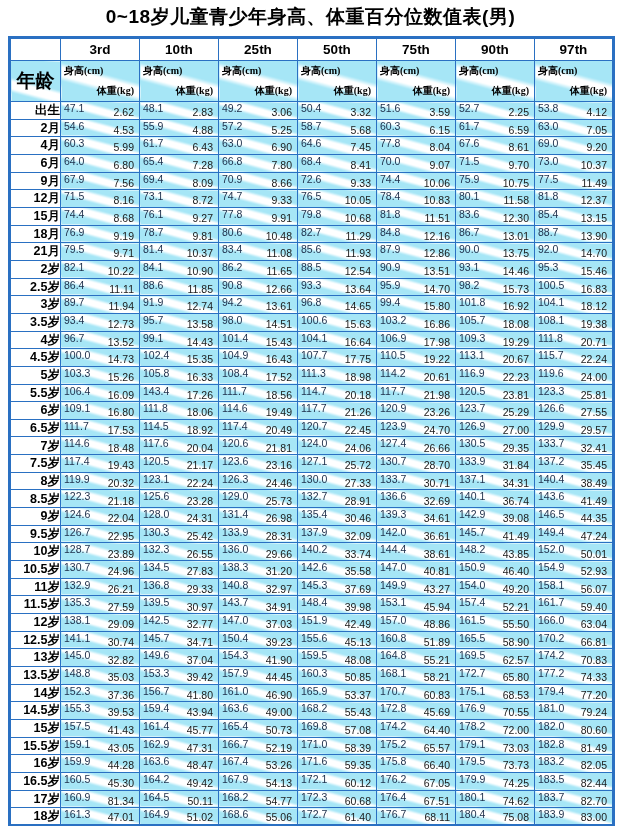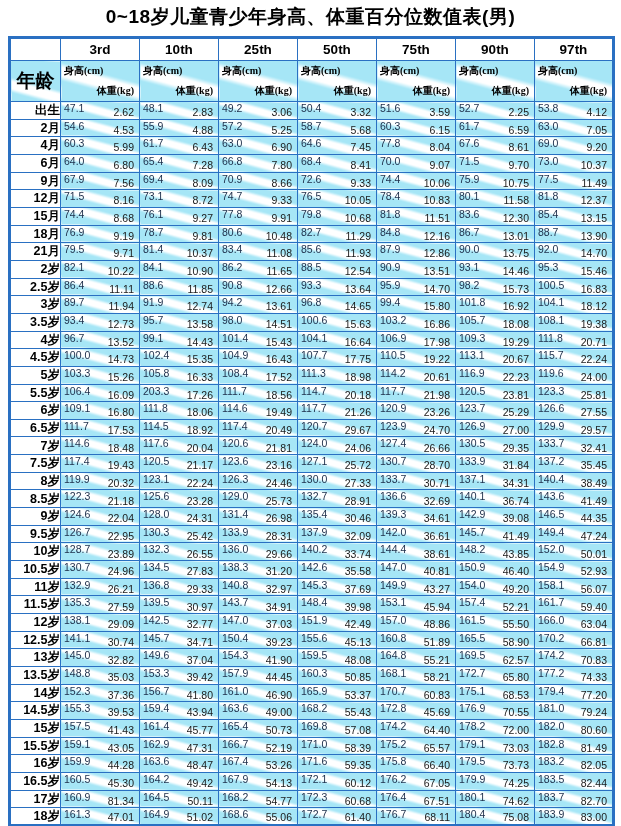--- a/index.html
+++ b/index.html
@@ -606,21 +606,21 @@
           <span class="w-val">24.00</span>
         </td>
       </tr>
       <tr class="data-row">
         <td class="age-cell">5.5岁</td>
         <td class="data-cell">
           <span class="h-val">106.4</span>
           <span class="w-val">16.09</span>
         </td>
         <td class="data-cell">
-          <span class="h-val">203.3</span>
+          <span class="h-val">143.4</span>
           <span class="w-val">17.26</span>
         </td>
         <td class="data-cell">
           <span class="h-val">111.7</span>
           <span class="w-val">18.56</span>
         </td>
         <td class="data-cell">
           <span class="h-val">114.7</span>
           <span class="w-val">20.18</span>
         </td>
@@ -677,21 +677,21 @@
         <td class="data-cell">
           <span class="h-val">114.5</span>
           <span class="w-val">18.92</span>
         </td>
         <td class="data-cell">
           <span class="h-val">117.4</span>
           <span class="w-val">20.49</span>
         </td>
         <td class="data-cell">
           <span class="h-val">120.7</span>
-          <span class="w-val">29.67</span>
+          <span class="w-val">22.45</span>
         </td>
         <td class="data-cell">
           <span class="h-val">123.9</span>
           <span class="w-val">24.70</span>
         </td>
         <td class="data-cell">
           <span class="h-val">126.9</span>
           <span class="w-val">27.00</span>
         </td>
         <td class="data-cell">

